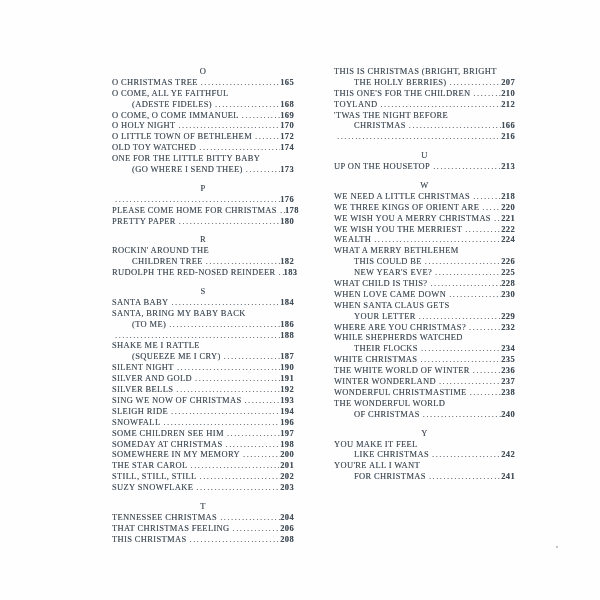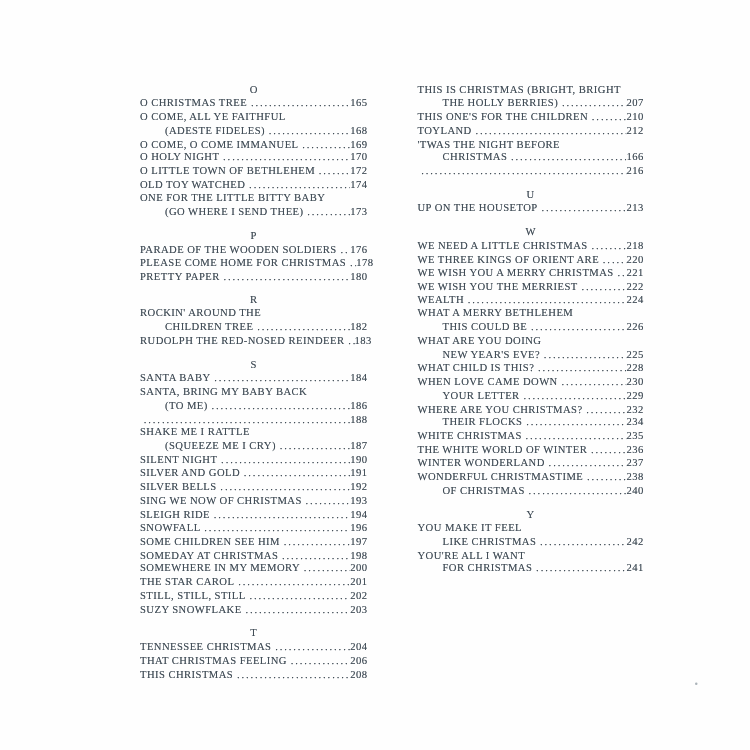--- a/index.html
+++ b/index.html
@@ -44,20 +44,21 @@
   .leader {
     flex: 1 1 auto;
     overflow: hidden;
     letter-spacing: 1.5px;
     padding: 0 1px 0 3px;
     min-width: 4px;
   }
   .pagenum {
     flex: 0 0 auto;
     text-align: right;
+    font-weight: bold;
   }
   .speck {
     position: absolute;
     left: 556px;
     top: 546px;
     width: 2px;
     height: 2px;
     border-radius: 50%;
     background: #aab2b8;
   }
@@ -107,21 +108,20 @@
         </div>
         <div class="row indent">
           <span class="title">(GO WHERE I SEND THEE)</span>
           <span class="leader">..........................................................................................</span>
           <span class="pagenum">173</span>
         </div>
       </div>
       <div class="section">
         <div class="letter">P</div>
         <div class="row">
-          <span class="title">PARADE OF THE WOODEN SOLDIERS</span>
           <span class="leader">..........................................................................................</span>
           <span class="pagenum">176</span>
         </div>
         <div class="row">
           <span class="title">PLEASE COME HOME FOR CHRISTMAS</span>
           <span class="leader">..........................................................................................</span>
           <span class="pagenum">178</span>
         </div>
         <div class="row">
           <span class="title">PRETTY PAPER</span>
@@ -321,48 +321,51 @@
           <span class="pagenum">224</span>
         </div>
         <div class="row">
           <span class="title">WHAT A MERRY BETHLEHEM</span>
         </div>
         <div class="row indent">
           <span class="title">THIS COULD BE</span>
           <span class="leader">..........................................................................................</span>
           <span class="pagenum">226</span>
         </div>
-        <div class="row">
-          <span class="title">WHAT ARE YOU DOING</span>
-        </div>
         <div class="row indent">
           <span class="title">NEW YEAR'S EVE?</span>
           <span class="leader">..........................................................................................</span>
           <span class="pagenum">225</span>
         </div>
         <div class="row">
           <span class="title">WHAT CHILD IS THIS?</span>
           <span class="leader">..........................................................................................</span>
           <span class="pagenum">228</span>
         </div>
         <div class="row">
           <span class="title">WHEN LOVE CAME DOWN</span>
           <span class="leader">..........................................................................................</span>
           <span class="pagenum">230</span>
         </div>
+        <div class="row">
+          <span class="title">WHEN SANTA CLAUS GETS</span>
+        </div>
         <div class="row indent">
           <span class="title">YOUR LETTER</span>
           <span class="leader">..........................................................................................</span>
           <span class="pagenum">229</span>
         </div>
         <div class="row">
           <span class="title">WHERE ARE YOU CHRISTMAS?</span>
           <span class="leader">..........................................................................................</span>
           <span class="pagenum">232</span>
         </div>
+        <div class="row">
+          <span class="title">WHILE SHEPHERDS WATCHED</span>
+        </div>
         <div class="row indent">
           <span class="title">THEIR FLOCKS</span>
           <span class="leader">..........................................................................................</span>
           <span class="pagenum">234</span>
         </div>
         <div class="row">
           <span class="title">WHITE CHRISTMAS</span>
           <span class="leader">..........................................................................................</span>
           <span class="pagenum">235</span>
         </div>
@@ -373,20 +376,23 @@
         </div>
         <div class="row">
           <span class="title">WINTER WONDERLAND</span>
           <span class="leader">..........................................................................................</span>
           <span class="pagenum">237</span>
         </div>
         <div class="row">
           <span class="title">WONDERFUL CHRISTMASTIME</span>
           <span class="leader">..........................................................................................</span>
           <span class="pagenum">238</span>
+        </div>
+        <div class="row">
+          <span class="title">THE WONDERFUL WORLD</span>
         </div>
         <div class="row indent">
           <span class="title">OF CHRISTMAS</span>
           <span class="leader">..........................................................................................</span>
           <span class="pagenum">240</span>
         </div>
       </div>
       <div class="section">
         <div class="letter">Y</div>
         <div class="row">

